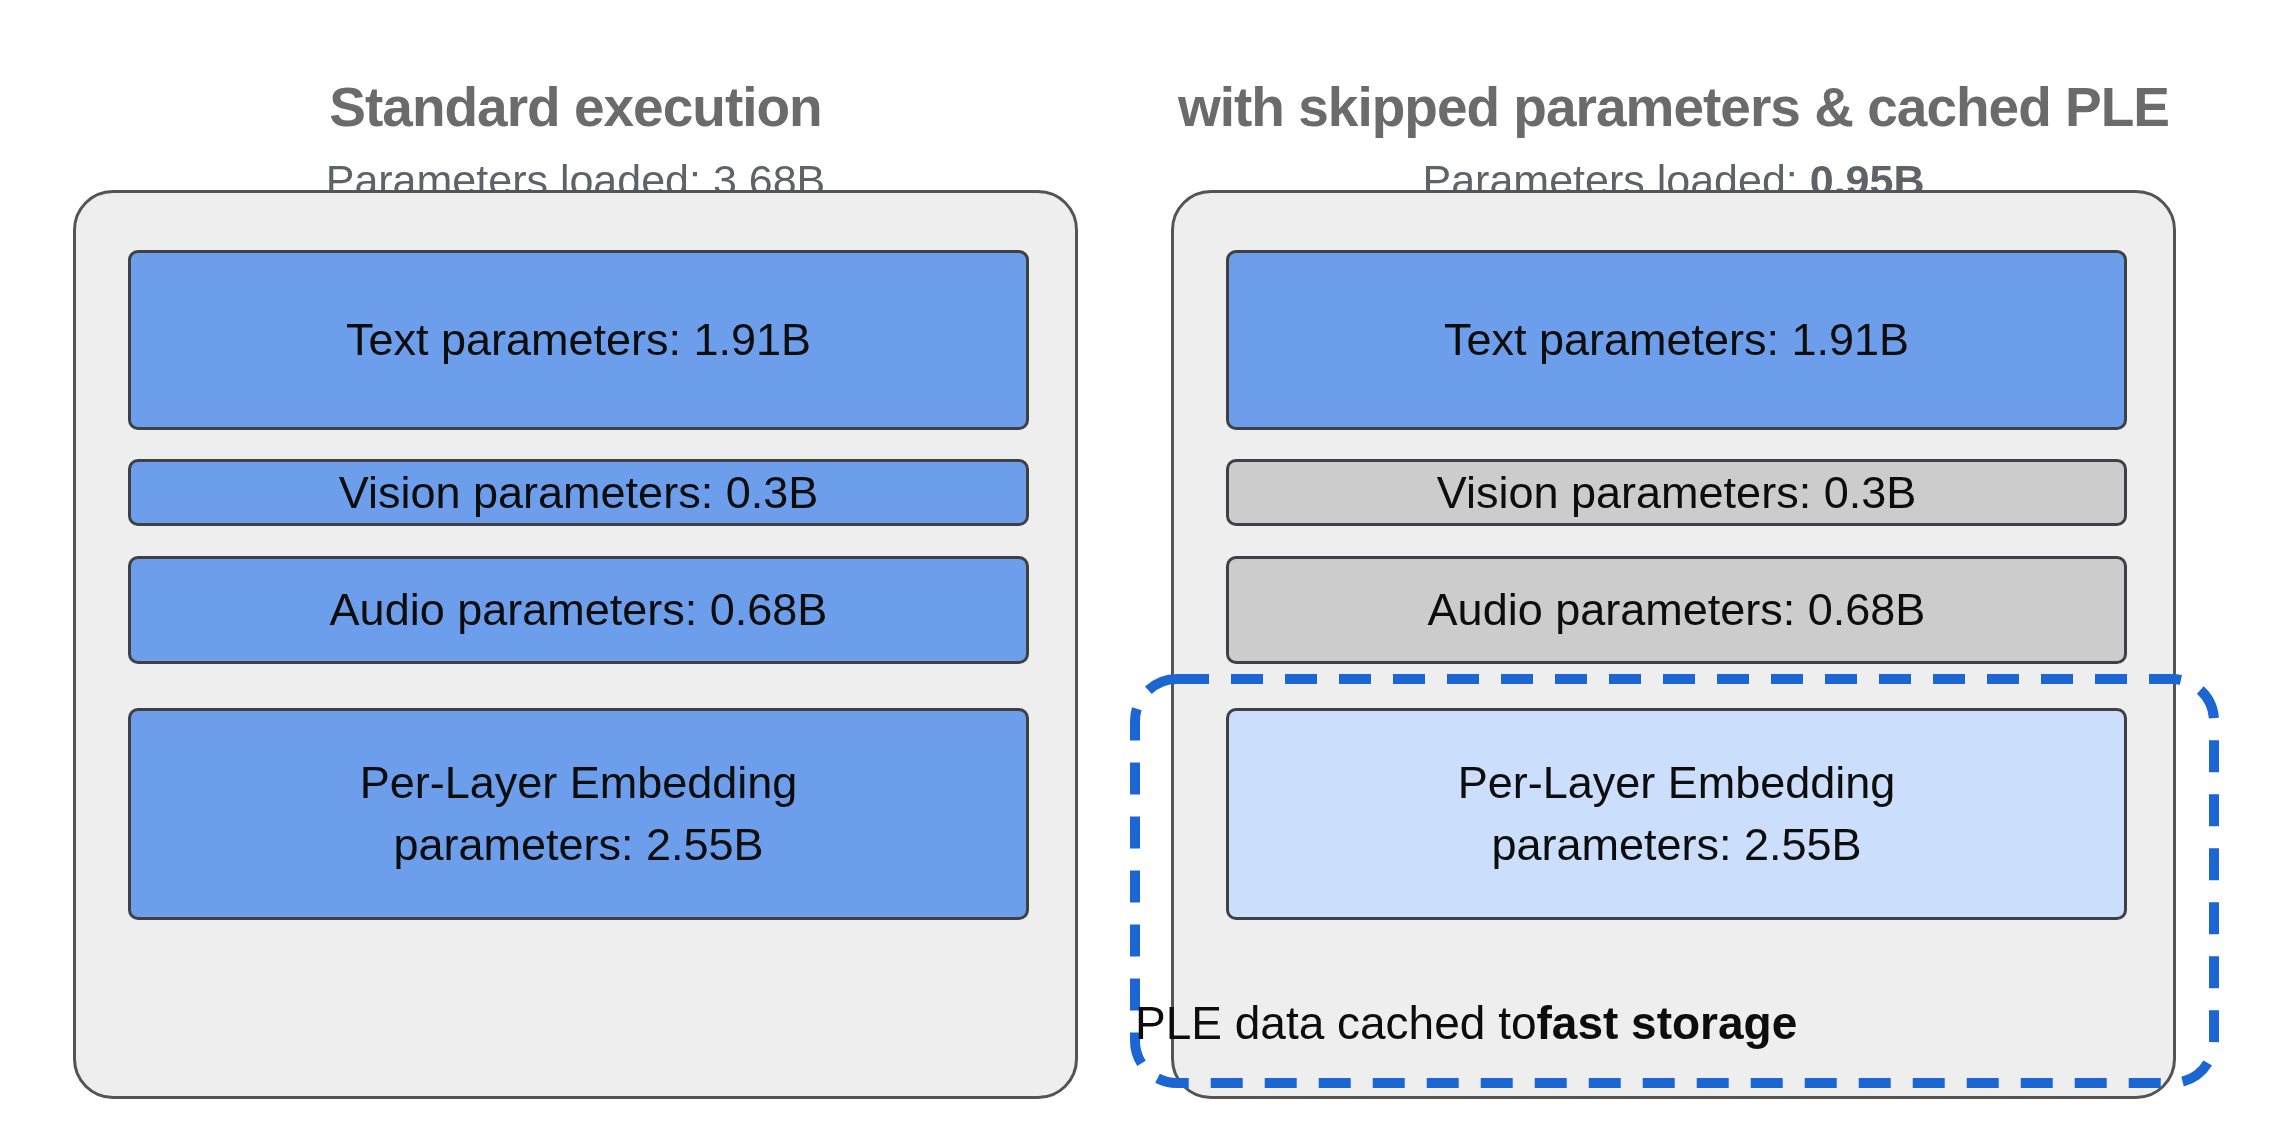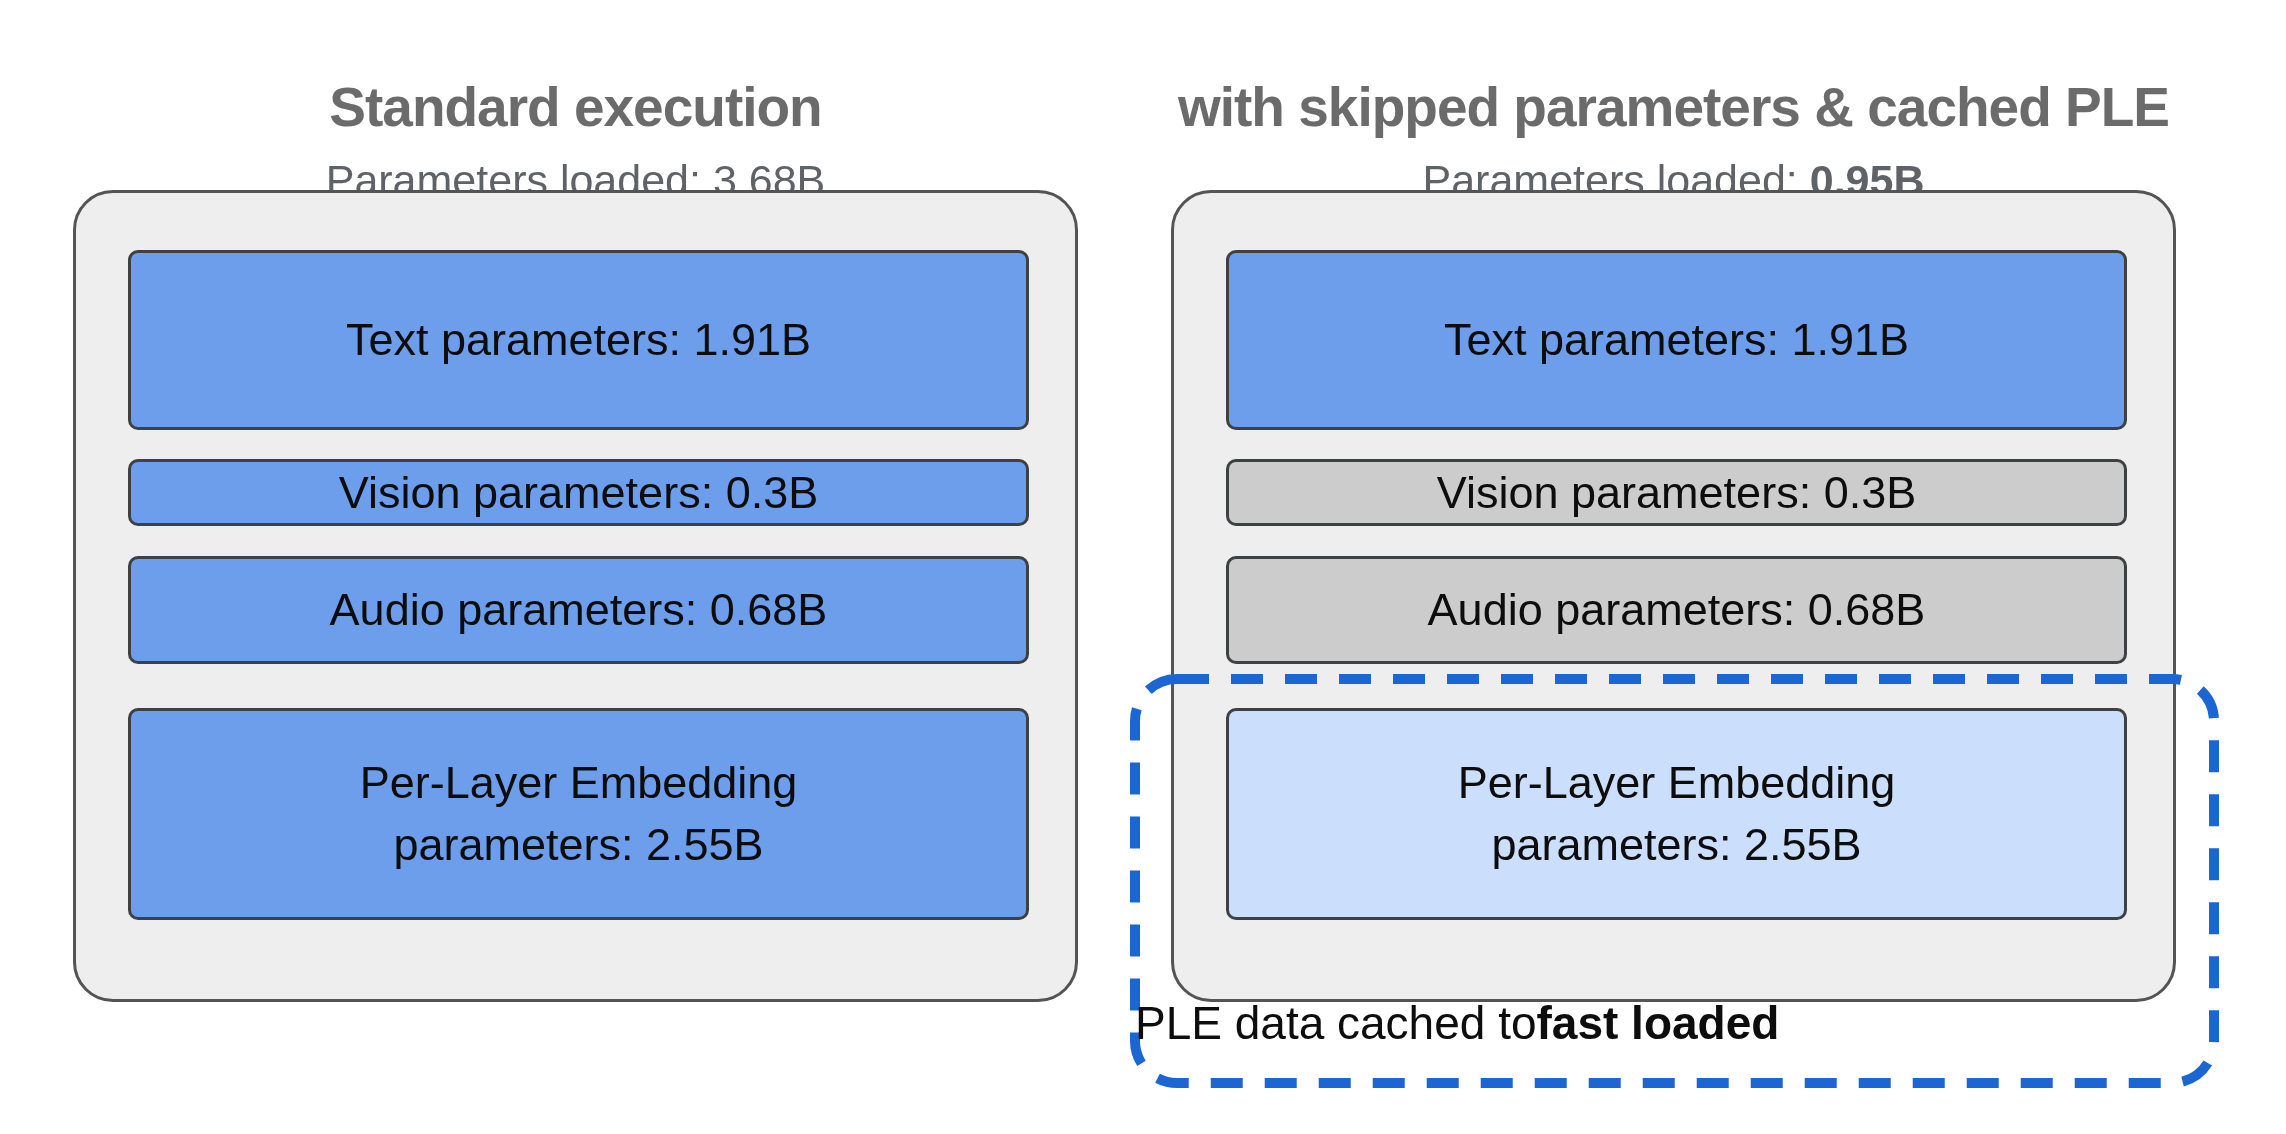--- a/index.html
+++ b/index.html
@@ -24,21 +24,21 @@
   }
   .panel-subtitle {
     position: absolute; top: 108px; left: -60px; right: -60px;
     text-align: center; white-space: nowrap;
     font-size: 43px; line-height: 58px; color: var(--subtitle-gray, #5f6368);
   }
   .sub-bold { font-weight: bold; }
 
   .container {
     position: absolute; top: 190px; left: 0;
-    width: 1005px; height: 812px; box-sizing: border-box;
+    width: 1005px; height: 909px; box-sizing: border-box;
     background: var(--container-fill, #eeeeee);
     border: 3px solid var(--container-border, #545454);
     border-radius: 40px;
   }
 
   .bar {
     position: absolute; left: 52px; width: 901px; box-sizing: border-box;
     border: 3px solid var(--bar-border, #3f4043);
     border-radius: 10px;
     display: flex; align-items: center; justify-content: center;
@@ -114,16 +114,16 @@
       </div>
     </div>
   </section>
 
   <svg class="dashed-outline" viewBox="0 0 1089 414" xmlns="http://www.w3.org/2000/svg">
     <rect x="5" y="5" width="1079" height="404" rx="42" ry="42" fill="none" stroke-width="10" stroke-dasharray="32 22" stroke="#1b66d2"></rect>
   </svg>
 
   <div class="cache-caption">
       <span>PLE data cached to </span>
-      <span class="caption-bold">fast loaded</span>
+      <span class="caption-bold">fast storage</span>
     </div>
 
 </div>
 
 </body></html>

